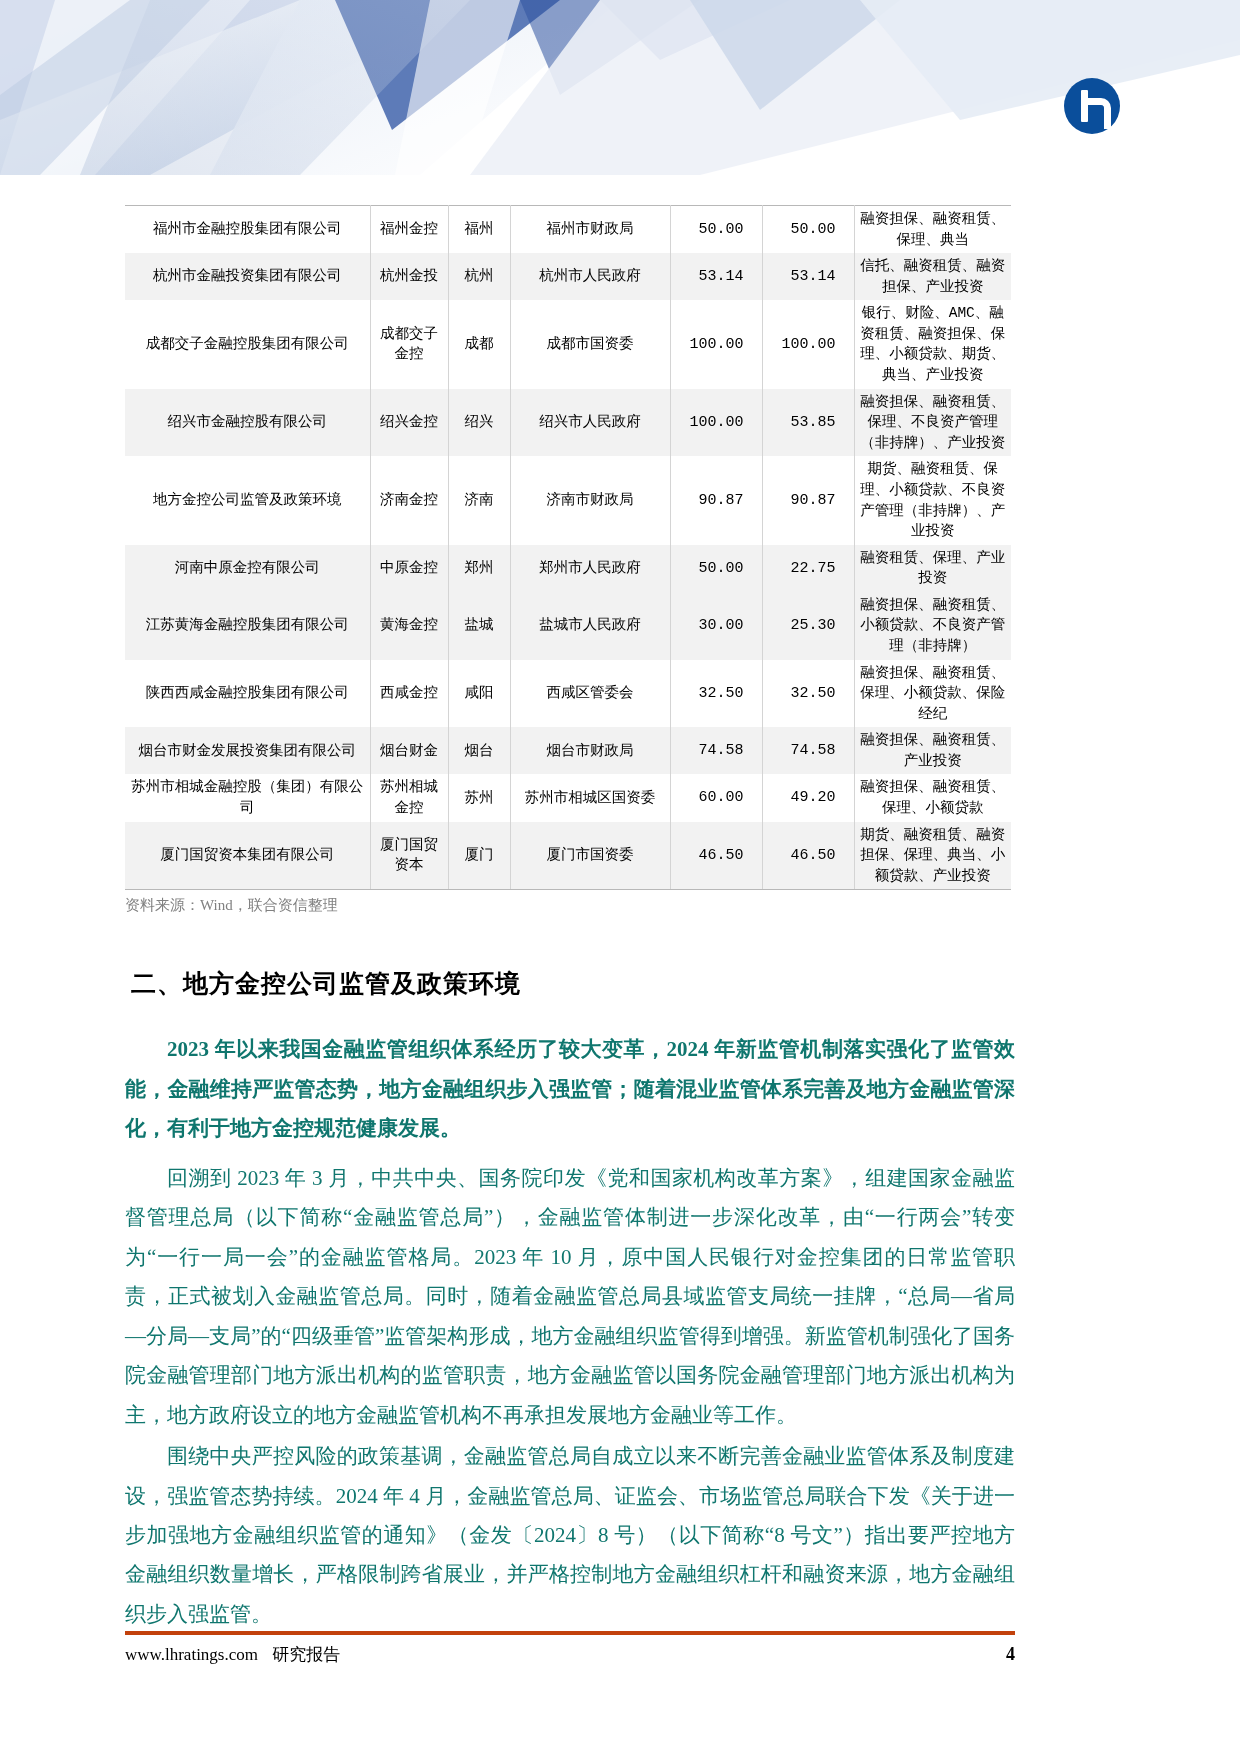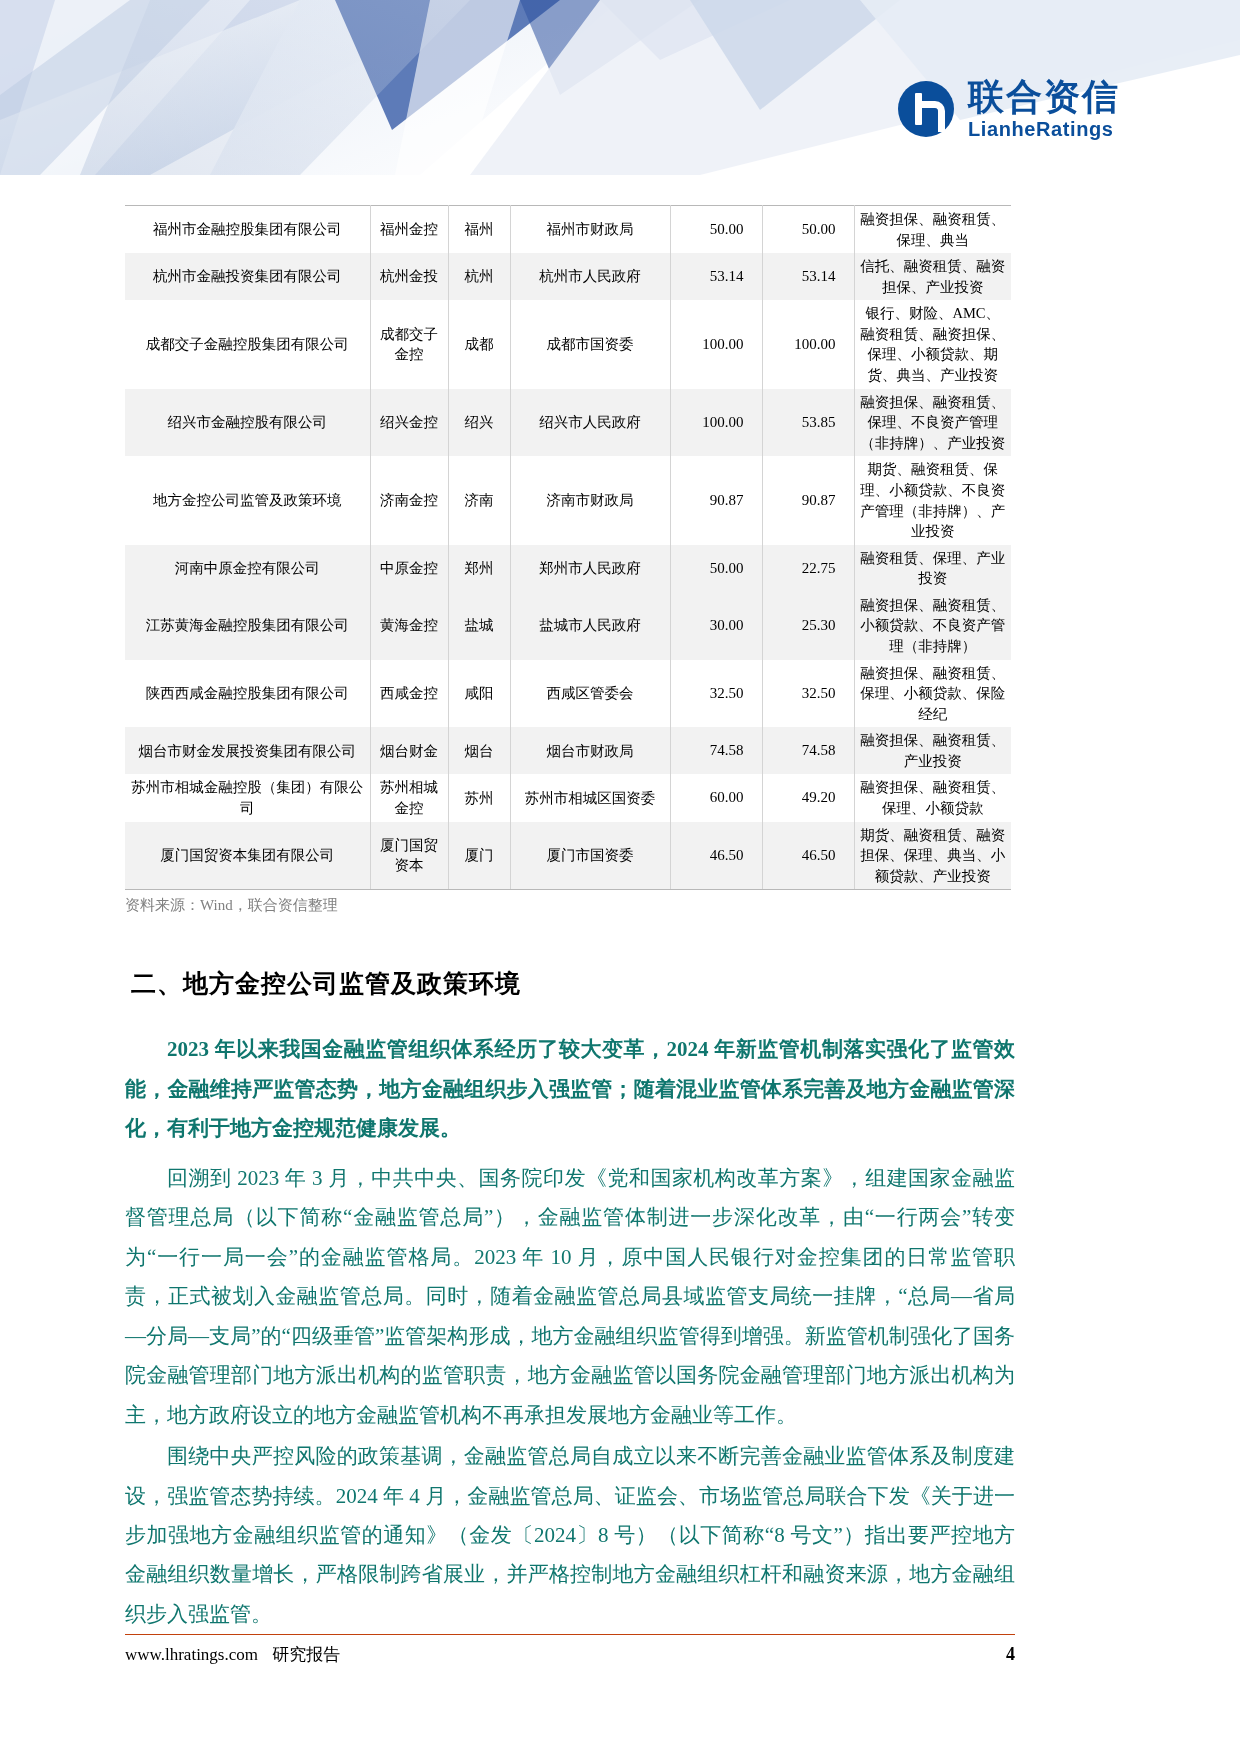--- a/index.html
+++ b/index.html
@@ -83,21 +83,21 @@
     left: 125px; top: 0;
     width: 890px;
   }
 
   
   .tbl-wrap { margin-top: 205px; }
   table.data {
     border-collapse: collapse;
     width: 886px;
     table-layout: fixed;
-    font-family: Liberation Serif, serif;
+    font-family: Liberation Mono, monospace;
   }
   table.data td {
     border-left: 1px solid #d4d4d4;
     border-right: 1px solid #d4d4d4;
     border-top: none; border-bottom: none;
     font-size: 14.5px;
     line-height: 1.42;
     padding: 3px 4px;
     text-align: center;
     vertical-align: middle;
@@ -147,21 +147,21 @@
   p.body.lead {
     font-weight: bold;
     margin-bottom: 10px;
   }
 
   
   .footer {
     position: absolute;
     left: 125px; bottom: 88px;
     width: 890px;
-    border-top: 1px solid #c2410c;
+    border-top: 4px solid #c2410c;
     padding-top: 8px;
     display: flex;
     justify-content: space-between;
     align-items: baseline;
     font-size: 17px;
   }
   .footer-left { color: #000; }
   .footer-right { font-weight: bold; font-size: 18px; }
 </style>
 </head>
@@ -195,24 +195,20 @@
     <polygon points="600,0 1240,0 1240,40 700,175 470,175" fill="#edf1f7" opacity="0.9"></polygon>
     <polygon points="690,0 900,0 760,110" fill="#cdd8ea" opacity="0.85"></polygon>
     <polygon points="860,0 1240,0 1240,55 960,120" fill="#e6ecf5" opacity="0.9"></polygon>
     <polygon points="150,0 470,0 300,175 80,175" fill="url(#g3)" opacity="0.28"></polygon>
     <polygon points="0,95 130,0 210,0 40,175 0,175" fill="#b9c7e0" opacity="0.45"></polygon>
   </svg>
 </div>
 
 <div class="logo-wrap">
   <div class="logo-mark"></div>
-  <div class="logo-text">
-    <span class="logo-cn">联合资信</span>
-    <span class="logo-en">LianheRatings</span>
-  </div>
 </div>
 
 <div class="page">
 
   <div class="tbl-wrap">
     <table class="data">
       <colgroup>
         <col class="c-name">
           <col class="c-short">
           <col class="c-city">

